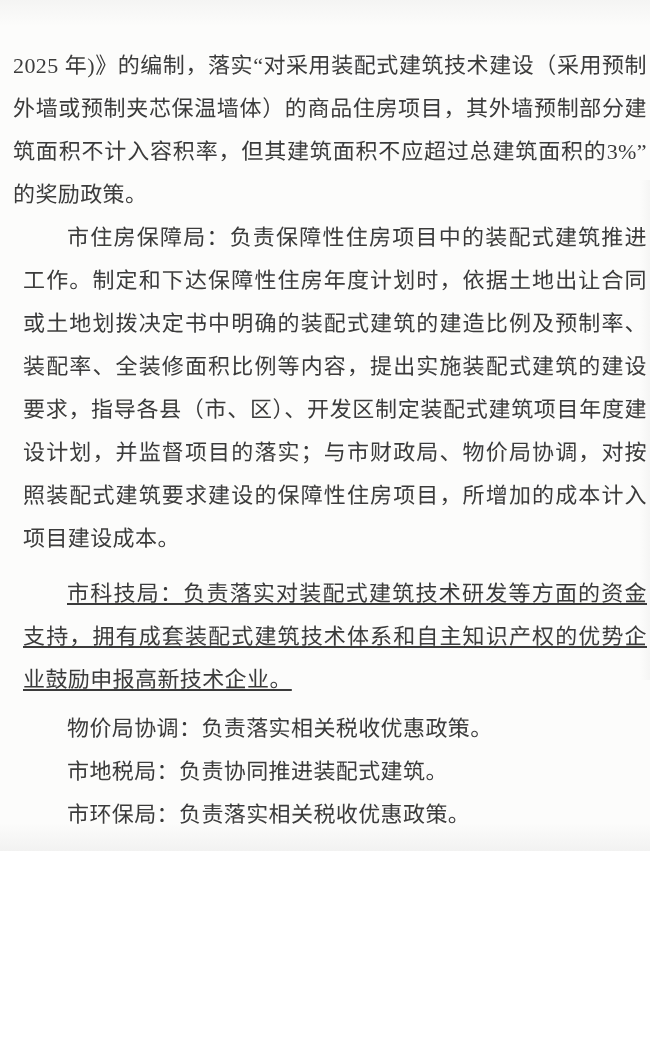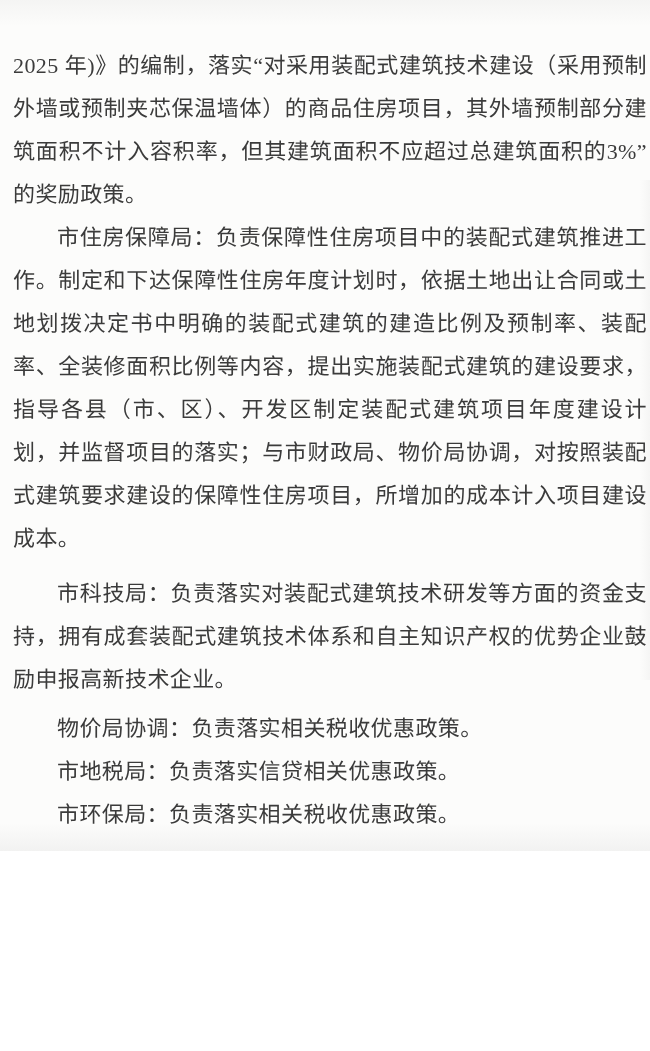--- a/index.html
+++ b/index.html
@@ -47,22 +47,23 @@
     line-height: 43px;
     letter-spacing: 0.4px;
     text-align: justify;
     text-justify: inter-ideograph;
   }
   .para {
     margin: 0;
   }
   .para.indent {
     text-indent: 2em;
+    margin-left: 10px;
   }
-  .para.sp-lg { margin-top: 12px; }
+  .para.sp-lg { margin-top: 12px; text-decoration: underline; }
   .para.sp-md { margin-top: 6px; }
   .para.sp-sm { margin-top: 3px; }
   .footer {
     position: absolute;
     left: 33px;
     top: 975px;
     display: flex;
     align-items: center;
     gap: 13px;
     font-size: 21px;
@@ -84,21 +85,21 @@
 
   <div class="smudge-top"></div>
   <div class="smudge-right"></div>
   <div class="smudge-bottom"></div>
 
   <main class="content">
     <p class="para">2025 年)》的编制，落实“对采用装配式建筑技术建设（采用预制外墙或预制夹芯保温墙体）的商品住房项目，其外墙预制部分建筑面积不计入容积率，但其建筑面积不应超过总建筑面积的3%”的奖励政策。</p>
     <p class="para indent">市住房保障局：负责保障性住房项目中的装配式建筑推进工作。制定和下达保障性住房年度计划时，依据土地出让合同或土地划拨决定书中明确的装配式建筑的建造比例及预制率、装配率、全装修面积比例等内容，提出实施装配式建筑的建设要求，指导各县（市、区）、开发区制定装配式建筑项目年度建设计划，并监督项目的落实；与市财政局、物价局协调，对按照装配式建筑要求建设的保障性住房项目，所增加的成本计入项目建设成本。</p>
     <p class="para indent sp-lg">市科技局：负责落实对装配式建筑技术研发等方面的资金支持，拥有成套装配式建筑技术体系和自主知识产权的优势企业鼓励申报高新技术企业。</p>
     <p class="para indent sp-md">物价局协调：负责落实相关税收优惠政策。</p>
-    <p class="para indent">市地税局：负责落实信贷相关优惠政策。</p>
+    <p class="para indent">市地税局：负责协同推进装配式建筑。</p>
     <p class="para indent">市环保局：负责落实相关税收优惠政策。</p>
   </main>
 
   <footer class="footer">
     <span class="dash">—</span>
     <span class="num">10</span>
     <span class="dash">—</span>
   </footer>
 
 </div>

